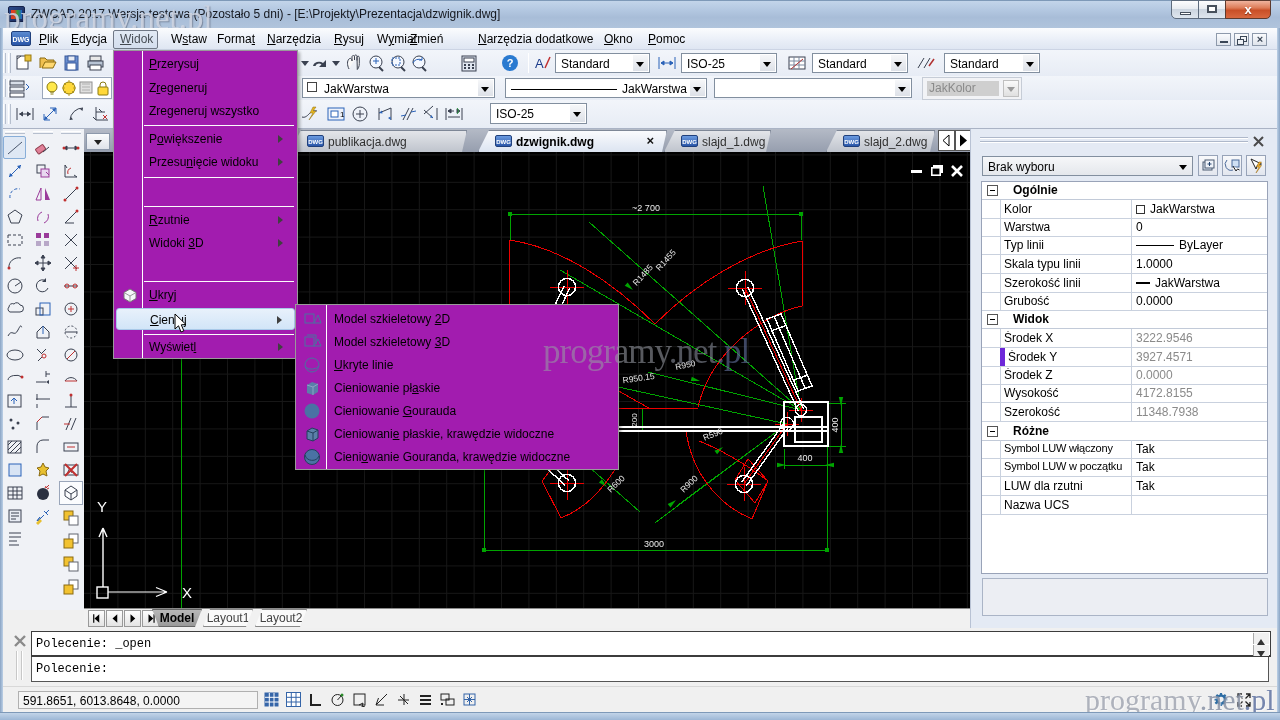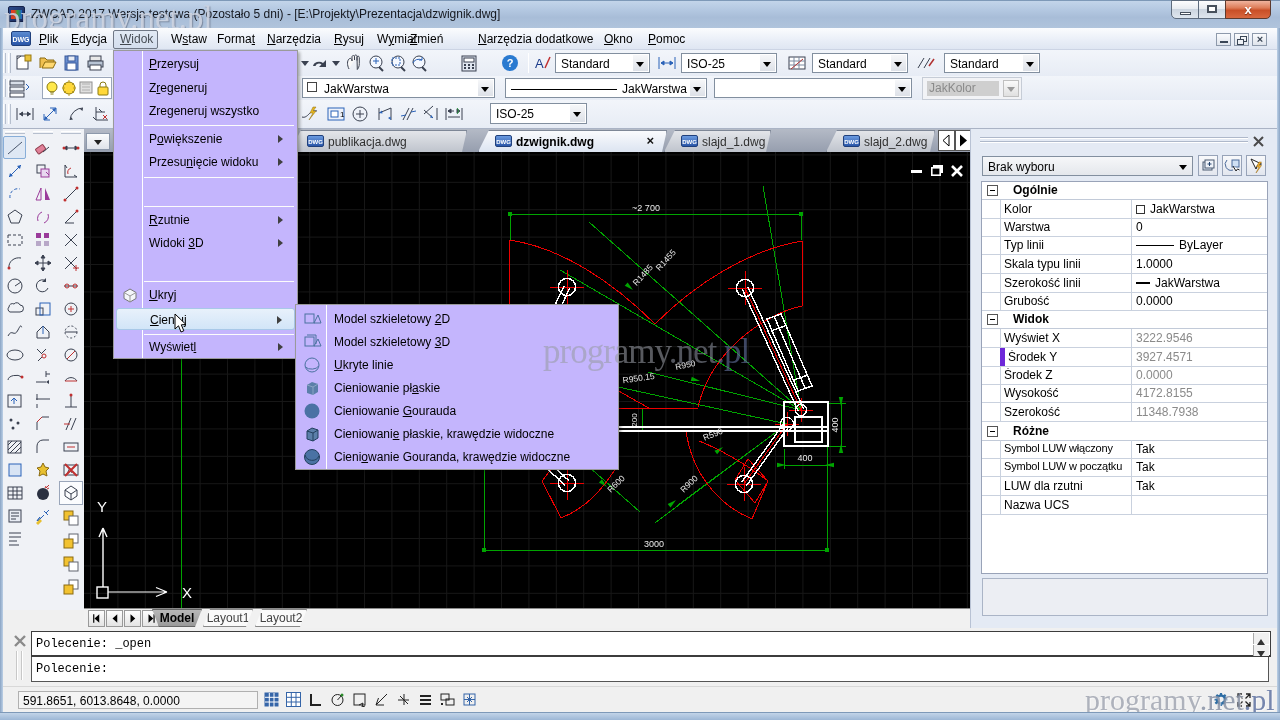--- a/index.html
+++ b/index.html
@@ -8,21 +8,21 @@
 .titlebar{left:0;top:0;width:1280px;height:28px;background:linear-gradient(#c3d5ea 0%,#b5c9e2 30%,#a8bdd8 60%,#b0c4dc 100%);border-top:1px solid #7e99b8;}
 .titletext{left:31px;top:7px;font-size:12px;color:#15181f;}
 .menubar{left:0;top:28px;width:1280px;height:22px;background:linear-gradient(#fbfcfe,#e9eef7 60%,#dfe6f2);border-bottom:1px solid #ccd4e4;}
 .mi{position:absolute;top:32px;height:17px;font-size:12px;color:#000;}
 .tb{background:linear-gradient(#f2f5fa,#e7ecf5);}
 .combo{position:absolute;height:20px;background:#fff;border:1px solid #828f9f;font-size:12px;color:#000;}
 .combo>span{position:absolute;left:5px;top:3px;white-space:nowrap;}
 .cbtn{position:absolute;right:1px;top:1px;bottom:1px;width:15px;background:linear-gradient(#f6f7f9,#dde1e8);}
 .cbtn:after{content:"";position:absolute;left:3px;top:7px;border:4px solid transparent;border-top:5px solid #000;}
 .sep{position:absolute;width:1px;background:#c4cbd8;border-right:1px solid #fff;}
-.menu{background:#c4b5fd;border:1px solid #9a9a9a;box-shadow:2px 2px 3px rgba(0,0,0,.3);}
+.menu{background:#a21caf;border:1px solid #9a9a9a;box-shadow:2px 2px 3px rgba(0,0,0,.3);}
 .mitem{position:absolute;left:2px;right:2px;height:22px;font-size:12px;color:#000;}
 .mitem .t{position:absolute;left:33px;top:4px;white-space:nowrap;}
 .msep{position:absolute;left:30px;right:3px;height:1px;background:#d8d8d8;border-bottom:1px solid #fcfcfc;}
 .arrow:after{content:"";position:absolute;right:8px;top:7px;border:4px solid transparent;border-left:5px solid #404040;}
 .hl{background:linear-gradient(#e8f1fb,#d2e5f8);border:1px solid #a8c8e8;border-radius:3px;}
 u{text-decoration:underline;text-underline-offset:1px;}
 .ptxt{font-size:12px;color:#000;white-space:nowrap;}
 .mono{font-family:"Liberation Mono",monospace;font-size:12px;color:#000;white-space:nowrap;}
 .wm{font-family:"Liberation Serif",serif;white-space:nowrap;}
 </style></head><body>
@@ -712,21 +712,21 @@
     <div class="abs ptxt" style="left:154px;top:2px;color:#000;">0.0000</div>
   </div>
 <div class="abs" style="left:982px;top:310px;width:285px;height:19px;border-bottom:1px solid #c2cad8;">
     <div class="abs" style="left:5px;top:4px;width:11px;height:11px;border:1px solid #555;background:#fff;">
       <div class="abs" style="left:2px;top:4px;width:5px;height:1px;background:#000;"></div>
     </div>
     <div class="abs ptxt" style="left:31px;top:2px;font-weight:bold;">Widok</div>
   </div>
 <div class="abs" style="left:982px;top:329px;width:285px;height:19px;border-bottom:1px solid #c9d1de;">
     <div class="abs" style="left:18px;top:0;width:132px;height:18px;border-left:1px solid #c9d1de;border-right:1px solid #c9d1de;">
-      <div class="abs ptxt" style="left:3px;top:2px;overflow:hidden;white-space:nowrap;width:130px;">Wyświet X</div>
+      <div class="abs ptxt" style="left:3px;top:2px;overflow:hidden;white-space:nowrap;width:130px;">Środek X</div>
     </div>
     <div class="abs ptxt" style="left:154px;top:2px;color:#8a8a8a;">3222.9546</div>
   </div>
 <div class="abs" style="left:982px;top:348px;width:285px;height:19px;border-bottom:1px solid #c9d1de;">
     <div class="abs" style="left:18px;top:0;width:132px;height:18px;border-left:5px solid #6d28d9;border-right:1px solid #c9d1de;">
       <div class="abs ptxt" style="left:3px;top:2px;overflow:hidden;white-space:nowrap;width:130px;">Środek Y</div>
     </div>
     <div class="abs ptxt" style="left:154px;top:2px;color:#8a8a8a;">3927.4571</div>
   </div>
 <div class="abs" style="left:982px;top:366px;width:285px;height:19px;border-bottom:1px solid #c9d1de;">

